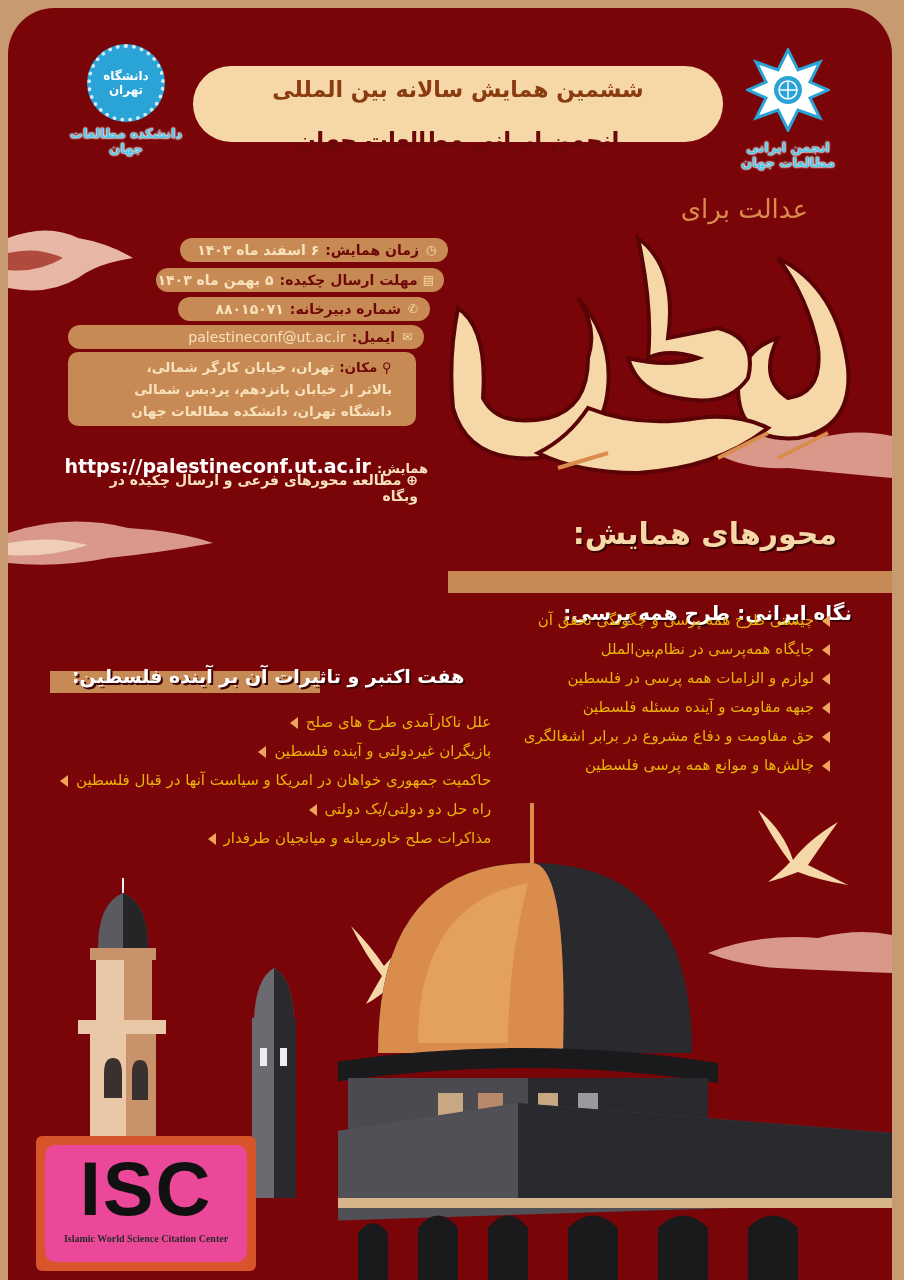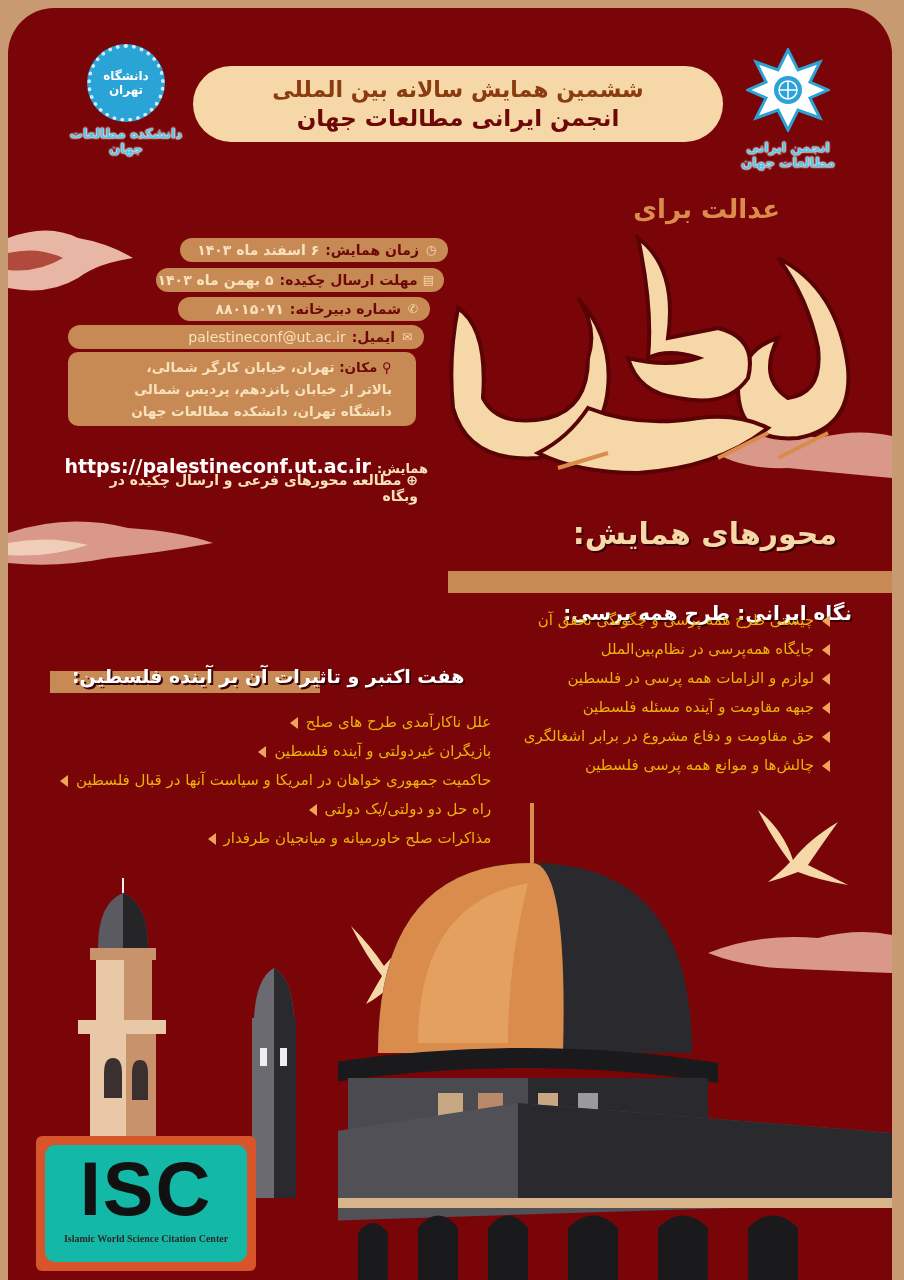--- a/index.html
+++ b/index.html
@@ -11,39 +11,39 @@
   }
   .abs { position: absolute; }
 
   
   .banner {
     position: absolute; left: 185px; top: 58px; width: 530px; height: 76px;
     background: #f6d8a8; border-radius: 38px;
     display: flex; flex-direction: column; align-items: center; justify-content: center;
     direction: rtl;
   }
-  .banner span { font-weight: bold; color: #8a3c10; font-size: 22px; line-height: 29px; }
+  .banner span { font-weight: bold; color: #8a3c10; font-size: 22px; line-height: 29px; margin-top: 22px; }
   .banner span:last-child { color: #6e0808; font-size: 23px; }
 
   
   .logo { position: absolute; text-align: center; }
   .logo .seal {
     width: 78px; height: 78px; border-radius: 50%;
     background: #2aa3d6; border: 4px dotted #cfeaf6;
     margin: 0 auto; display: flex; align-items: center; justify-content: center;
     color: #fff; font-weight: bold; font-size: 12px; direction: rtl;
   }
   .logo .star { width: 84px; height: 84px; margin: 0 auto; }
   .logo .cap {
     color: #57c6e6; font-weight: bold; font-size: 13px; direction: rtl;
     text-shadow: 0 0 2px #fff, 0 0 2px #fff, 0 0 2px #fff; margin-top: 4px;
   }
 
   
-  .subtitle { position: absolute; right: 112px; top: 186px; color: #d98c4c; font-weight: bold; font-size: 26px; direction: rtl; }
+  .subtitle { position: absolute; right: 84px; top: 186px; color: #d98c4c; font-weight: normal; font-size: 26px; direction: rtl; }
   .calli {
     position: absolute; left: 430px; top: 220px; width: 440px; height: 260px;
   }
 
   
   .pill {
     position: absolute; height: 24px; border-radius: 12px;
     background: #c78a55; direction: rtl; display: flex; align-items: center;
     padding: 0 10px; font-size: 14px; font-weight: bold; white-space: nowrap;
   }
@@ -74,21 +74,21 @@
   .list.right { right: 62px; top: 598px; }
   .list.left { right: 588px; top: 700px; direction: rtl; }
   .list.left li { justify-content: flex-start; }
   .list.left li::before { order: 2; margin-right: 8px; margin-left: 0; }
 
   
   .isc {
     position: absolute; left: 28px; top: 1128px; width: 220px; height: 135px;
     background: #d8542a; border-radius: 6px; padding: 9px;
   }
-  .isc .inner { width: 100%; height: 100%; background: #14b8a6; border-radius: 10px; position: relative; text-align: center; }
+  .isc .inner { width: 100%; height: 100%; background: #ec4899; border-radius: 10px; position: relative; text-align: center; }
   .isc .big { font-family: "Liberation Sans", sans-serif; font-weight: bold; font-size: 76px; color: #111; line-height: 88px; letter-spacing: 2px; }
   .isc .small { font-family: "Liberation Serif", serif; font-weight: bold; font-size: 10px; color: #2a2a2a; }
 </style>
 </head>
 <body>
 
 <div class="frame">
 
   <svg class="abs" style="left:0;top:210px" width="140" height="80">
     <path d="M0 20 Q40 5 70 20 Q100 25 125 40 Q90 45 70 60 Q40 78 0 70 Z" fill="#e8b6a4"></path>

